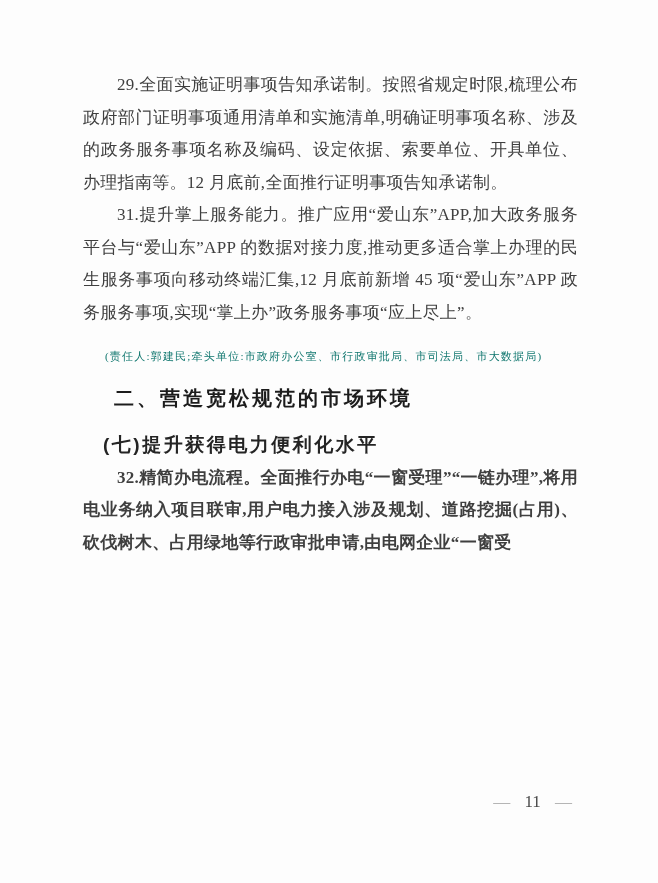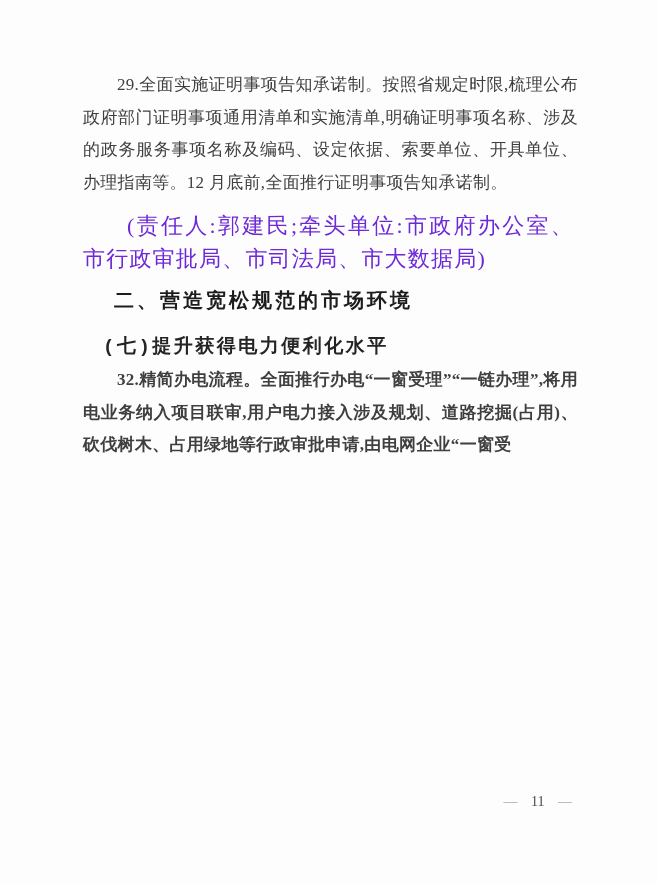--- a/index.html
+++ b/index.html
@@ -22,57 +22,57 @@
     font-size: 17px;
     line-height: 32.5px;
     color: #3f3f3f;
     text-align: justify;
     text-indent: 2em;
     letter-spacing: 0.3px;
     font-weight: 400;
   }
   .kaiti-para {
     margin: 11px 4px 0 0;
-    font-size: 22px;
+    font-size: 11px;
     line-height: 32.5px;
-    color: #6d28d9;
+    color: #0f766e;
     text-align: justify;
     text-indent: 2em;
     letter-spacing: 1.2px;
   }
   .section-heading {
     margin: 12px 0 0 0;
     font-family: Liberation Mono, monospace;
     font-weight: 700;
     font-size: 20px;
     line-height: 30px;
     color: #1c1c1c;
     text-indent: 31px;
     letter-spacing: 3px;
   }
   .subsection-heading {
     margin: 15px 0 0 0;
-    font-family: Liberation Mono, monospace;
+    font-family: Liberation Sans, sans-serif;
     font-weight: 600;
     font-size: 19px;
     line-height: 30px;
     color: #242424;
     text-indent: 20px;
     letter-spacing: 2.5px;
   }
   .p32 {
     margin-top: 2px;
     font-weight: bold;
   }
   .page-number {
     position: absolute;
     top: 793px;
     right: 86px;
     font-family: "Liberation Serif", serif;
-    font-size: 14px;
+    font-size: 17px;
     line-height: 17px;
     color: #4a4a4a;
     white-space: nowrap;
   }
   .page-number .dash {
     color: #a9a9a9;
     letter-spacing: 0;
   }
   .page-number .num {
     color: #4a4a4a;
@@ -80,20 +80,21 @@
   }
 </style>
 </head>
 <body>
 
 <div class="page">
 
   <p class="body-para">29.全面实施证明事项告知承诺制。按照省规定时限,梳理公布政府部门证明事项通用清单和实施清单,明确证明事项名称、涉及的政务服务事项名称及编码、设定依据、索要单位、开具单位、办理指南等。12 月底前,全面推行证明事项告知承诺制。</p>
 
 
+  <p class="body-para">31.提升掌上服务能力。推广应用“爱山东”APP,加大政务服务平台与“爱山东”APP 的数据对接力度,推动更多适合掌上办理的民生服务事项向移动终端汇集,12 月底前新增 45 项“爱山东”APP 政务服务事项,实现“掌上办”政务服务事项“应上尽上”。</p>
 
   <p class="kaiti-para">(责任人:郭建民;牵头单位:市政府办公室、市行政审批局、市司法局、市大数据局)</p>
 
   <h2 class="section-heading">二、营造宽松规范的市场环境</h2>
 
   <h3 class="subsection-heading">(七)提升获得电力便利化水平</h3>
 
   <p class="body-para p32">32.精简办电流程。全面推行办电“一窗受理”“一链办理”,将用电业务纳入项目联审,用户电力接入涉及规划、道路挖掘(占用)、砍伐树木、占用绿地等行政审批申请,由电网企业“一窗受</p>
 
   <div class="page-number">

